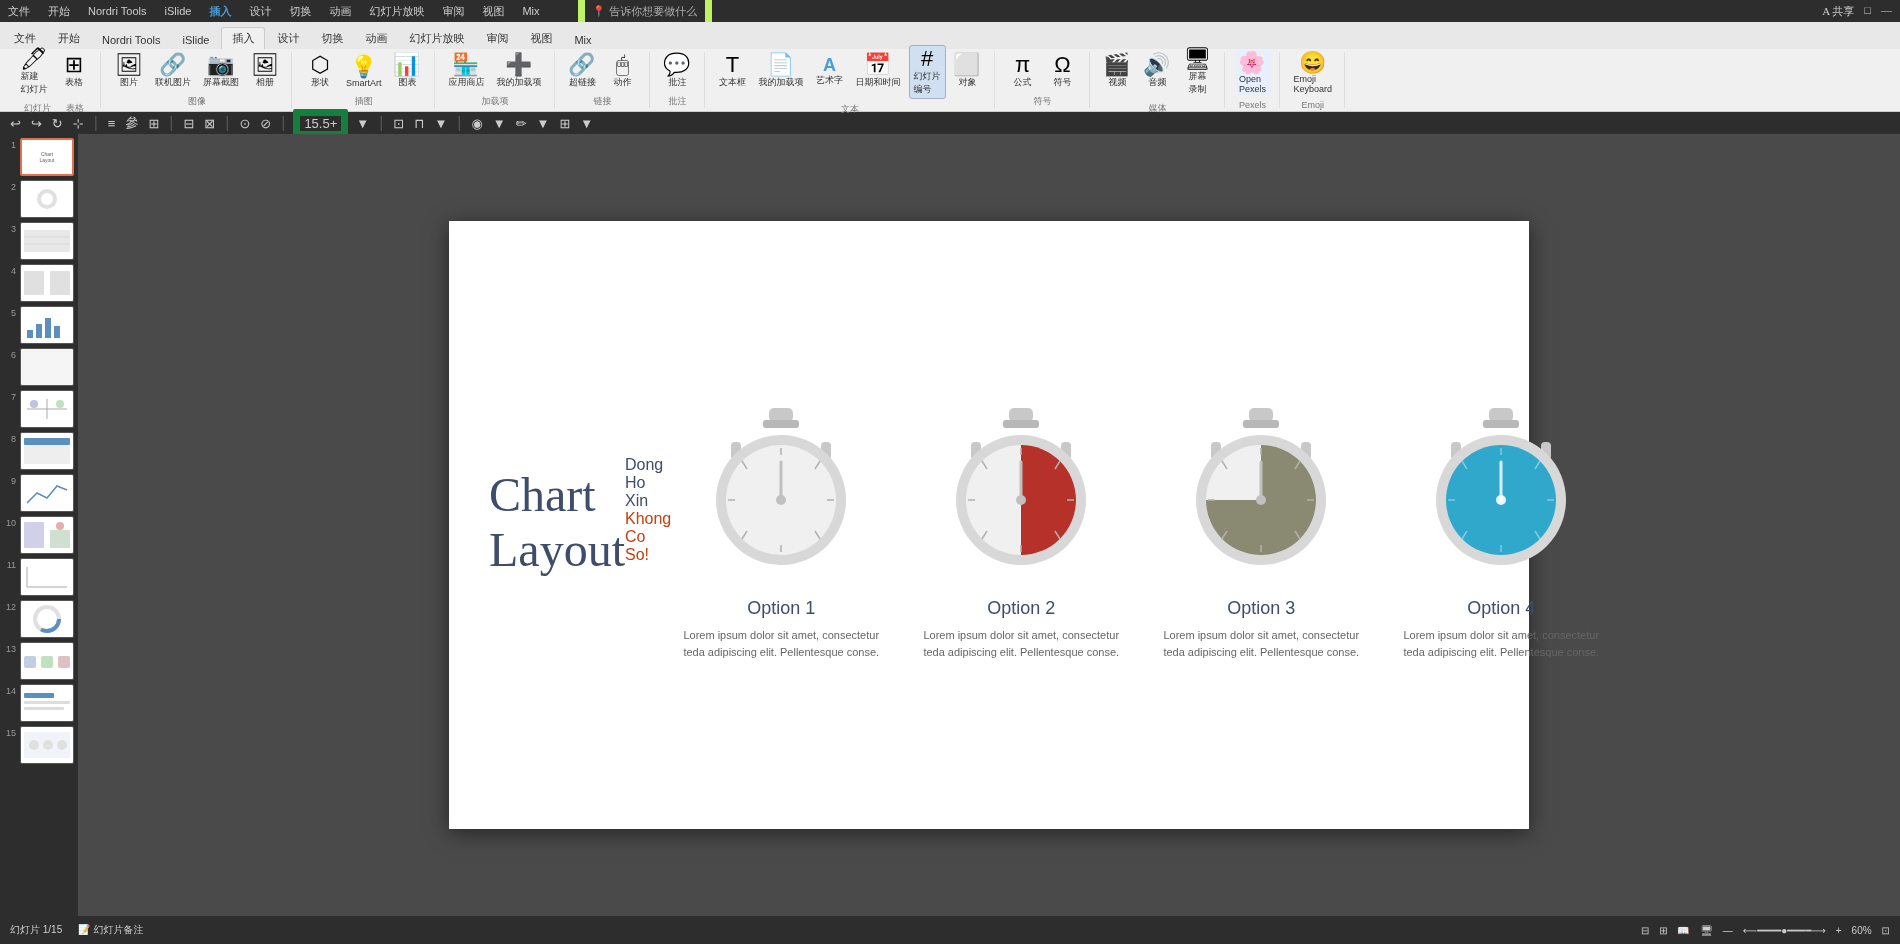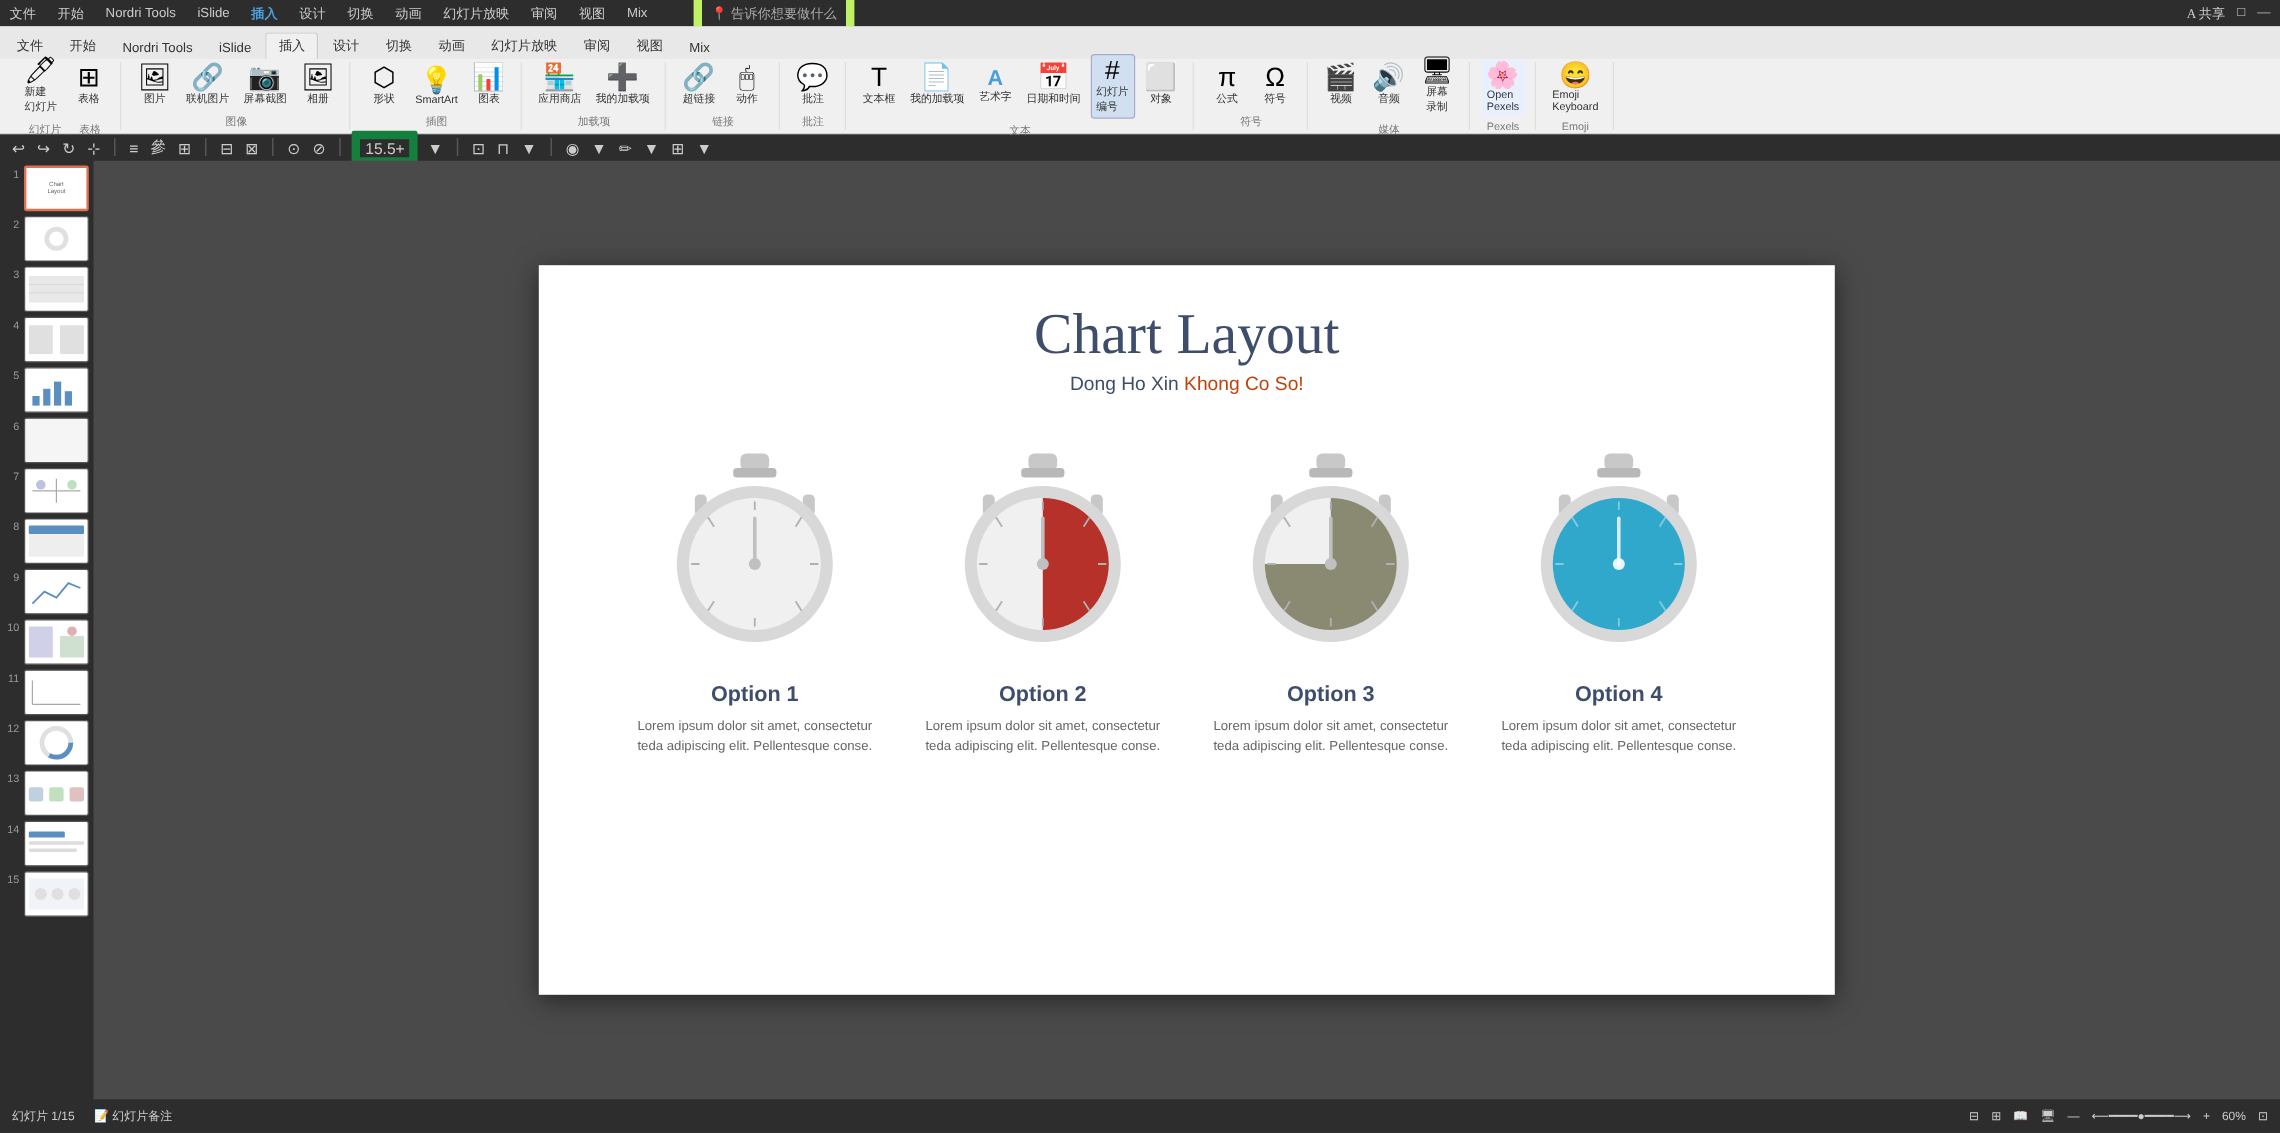--- a/index.html
+++ b/index.html
@@ -158,21 +158,21 @@
       align-items: center;
       justify-content: center;
       overflow: hidden;
     }
     .slide-canvas {
       width: 1080px;
       height: 608px;
       background: #fff;
       box-shadow: 0 4px 20px rgba(0,0,0,0.5);
       display: flex;
-      flex-direction: column;
+      flex-direction: row;
       align-items: center;
       padding: 30px 40px;
     }
     .slide-title {
       font-size: 48px;
       color: #3d4d6a;
       font-family: Georgia, serif;
       font-weight: normal;
       margin-bottom: 6px;
     }
@@ -203,21 +203,21 @@
       display: flex;
       align-items: center;
       justify-content: center;
     }
     .stopwatch svg {
       width: 160px;
       height: 200px;
     }
     .option-title {
       font-size: 18px;
-      font-weight: bold;
+      font-weight: normal;
       color: #3d4d6a;
       margin-top: 8px;
       margin-bottom: 8px;
     }
     .option-desc {
       font-size: 11px;
       color: #666;
       text-align: center;
       line-height: 1.5;
     }

